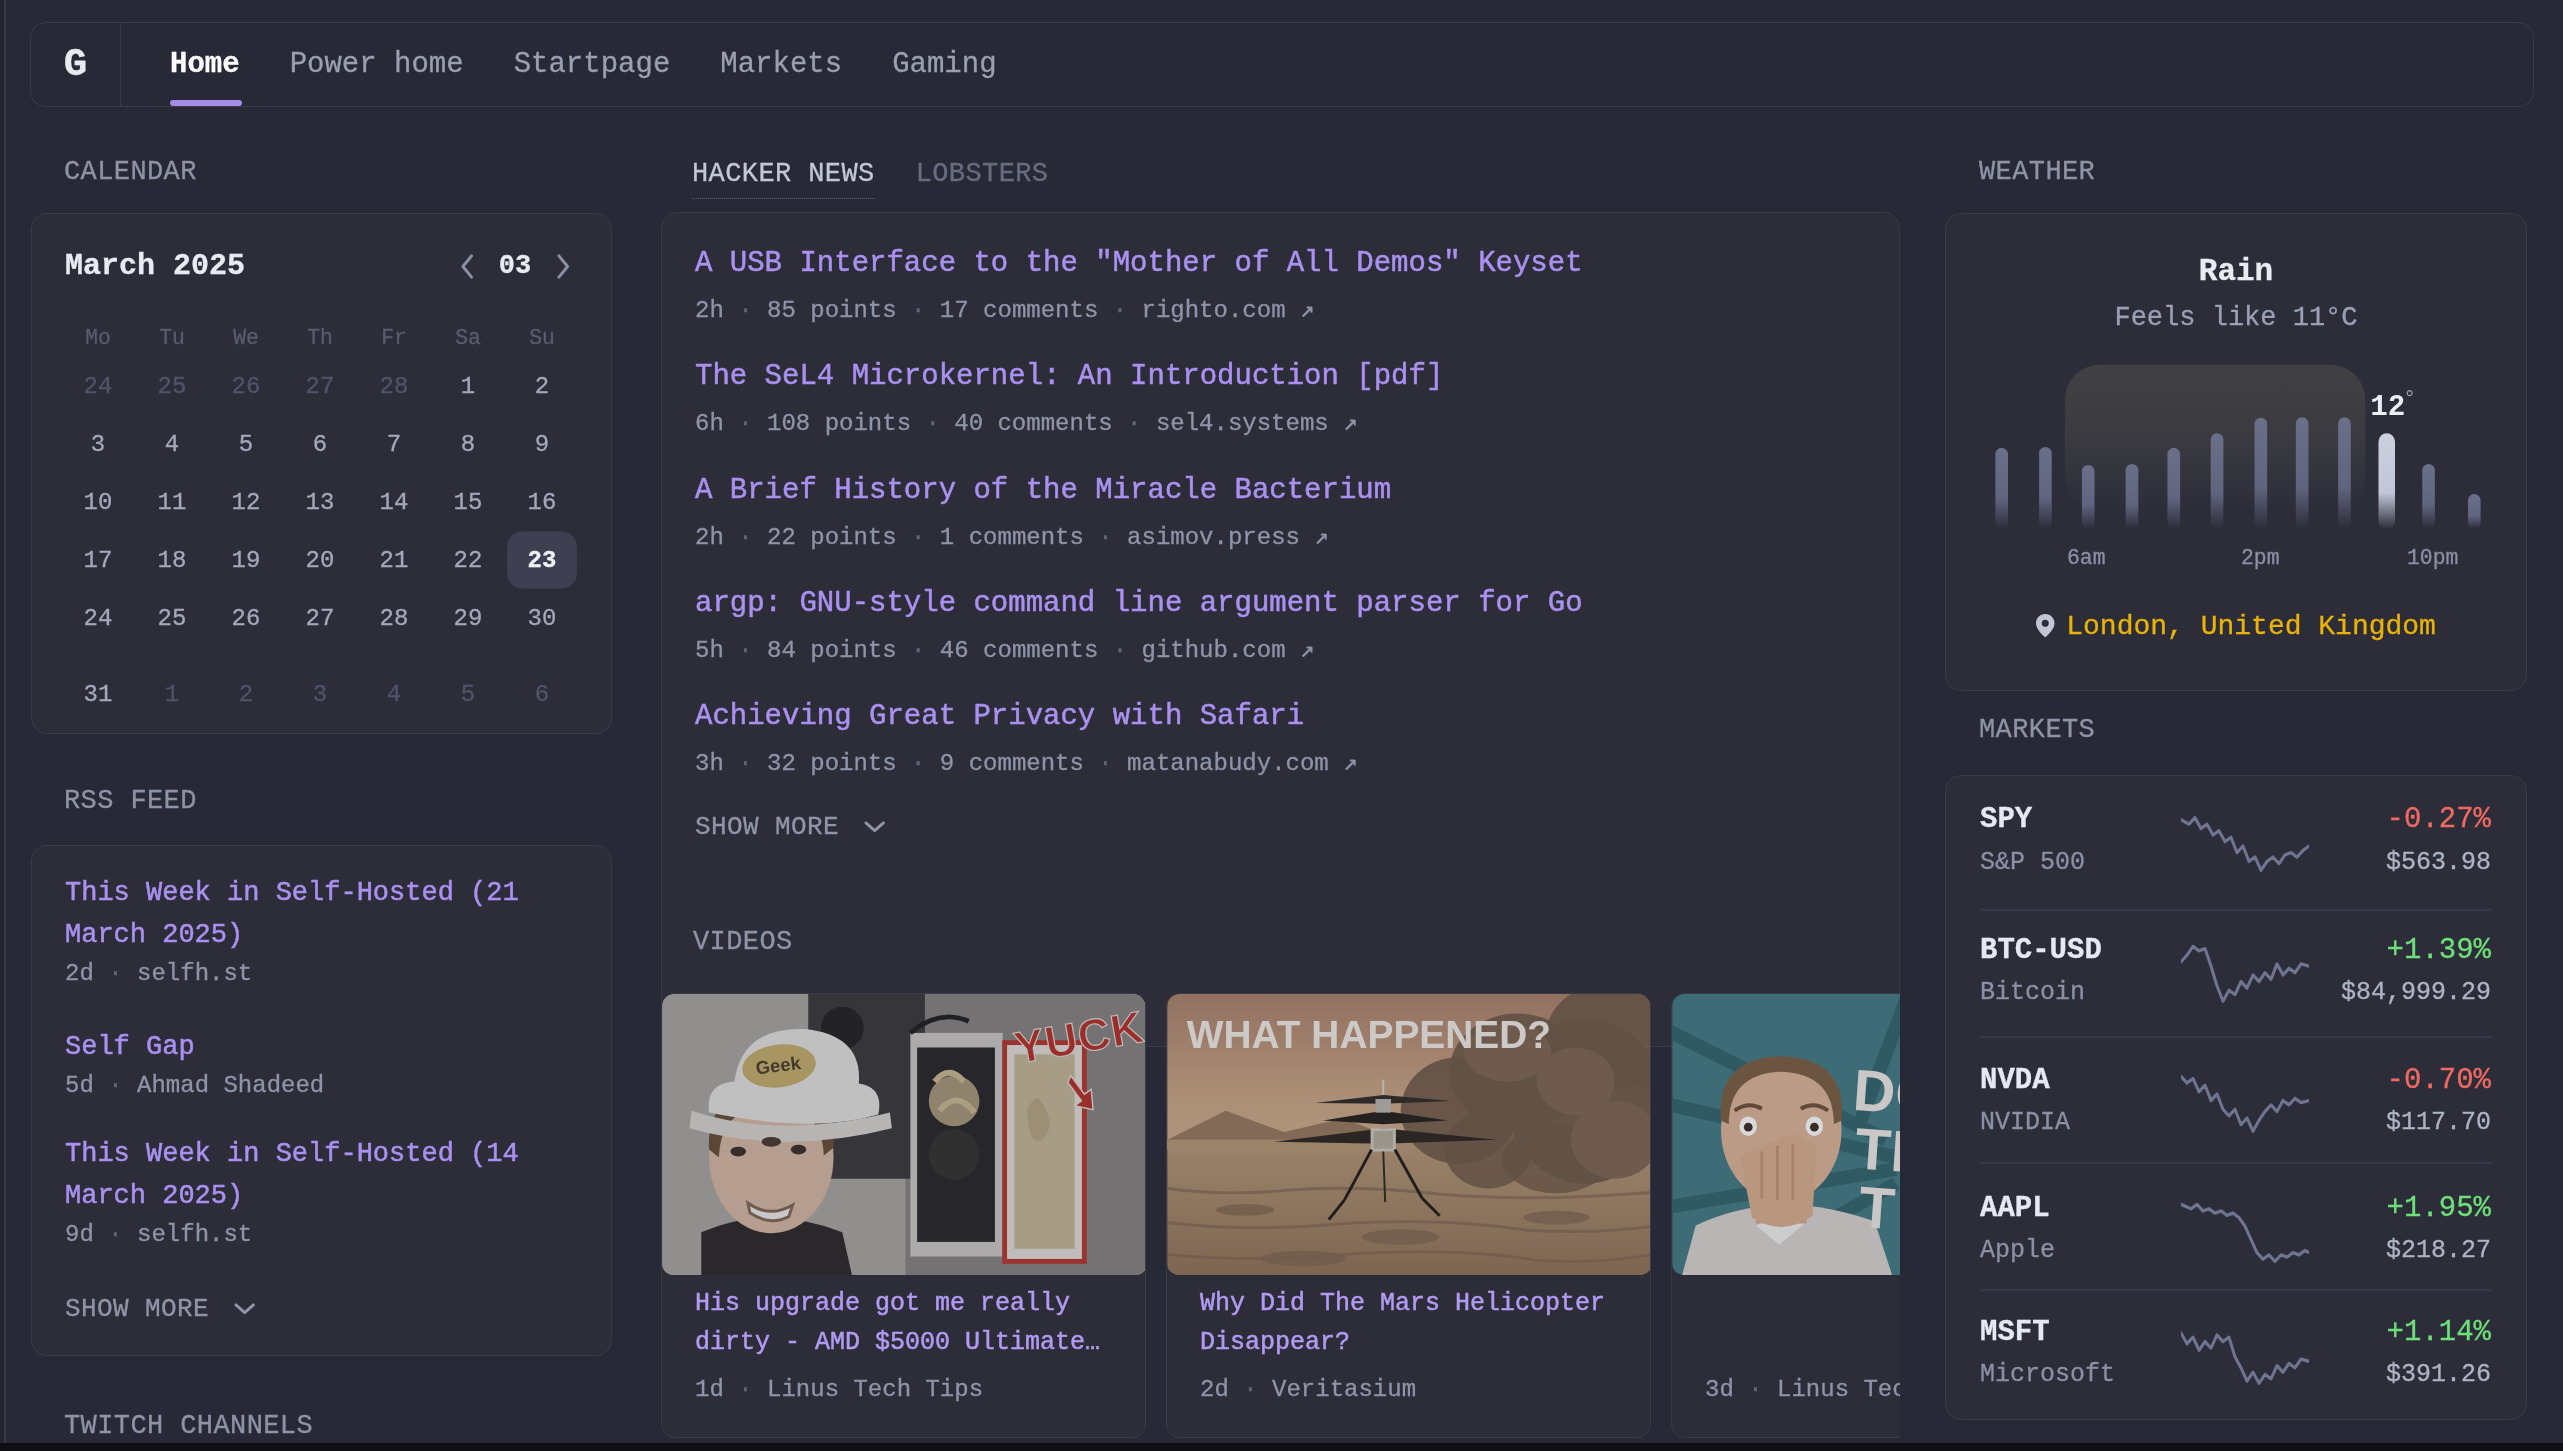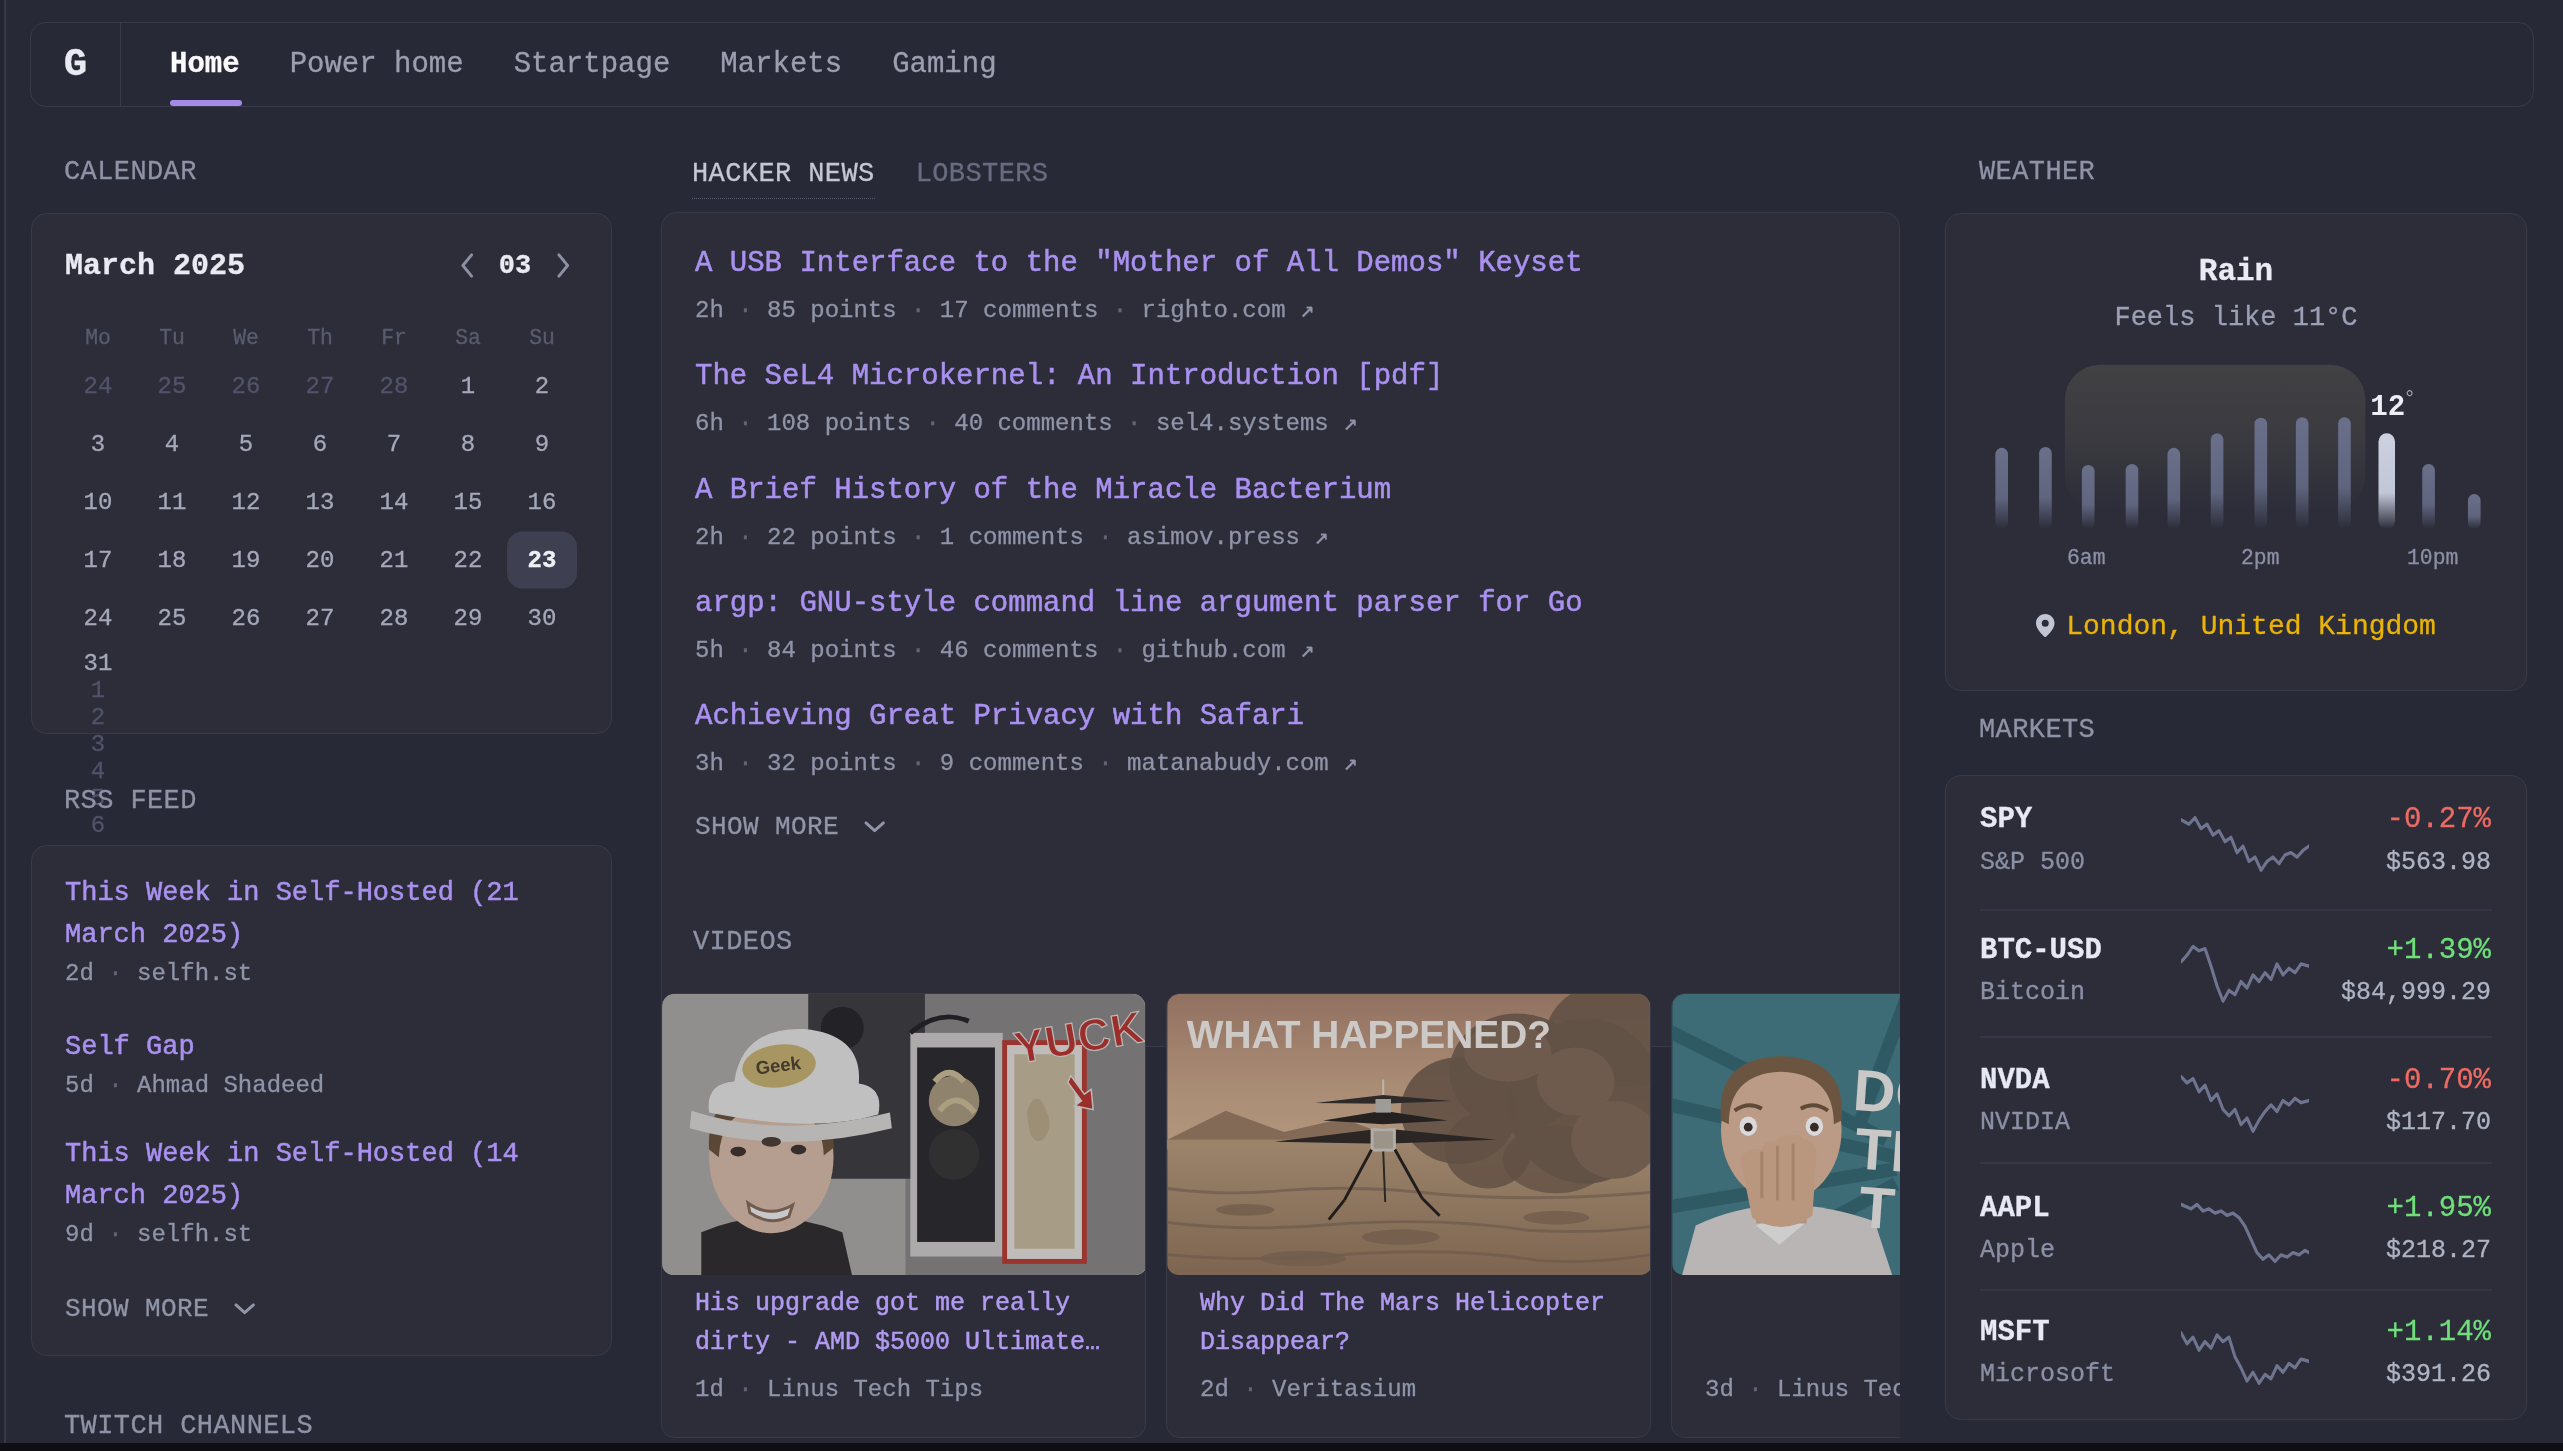--- a/index.html
+++ b/index.html
@@ -15,21 +15,21 @@
   
   .nav { position:absolute; left:30px; top:22.4px; width:2504px; height:85px; border:1.9px solid #393b49; border-radius:15.6px; }
   .nav .logo { position:absolute; left:0; top:0; width:90px; height:100%; border-right:1.9px solid #393b49; display:flex; align-items:center; justify-content:center; color:#e9eaf2; font-size:39px; font-weight:700; }
   .nav .items { position:absolute; left:139px; top:0; height:100%; display:flex; gap:50px; align-items:center; font-size:29px; color:#9b9fb0; }
   .nav .it-home { color:#fbfbfe; font-weight:700; position:relative; }
   .nav .underline { position:absolute; left:139px; bottom:0; width:72px; height:6.8px; background:#a48be8; border-radius:3.9px; }
 
   
   .cal-card { left:31px; top:213px; width:581px; height:521px; }
   .cal-head { position:absolute; left:33px; top:35px; font-size:30px; font-weight:700; color:#e9eaf2; }
-  .cal-nav { position:absolute; right:39px; top:37px; display:flex; align-items:flex-start; gap:23.4px; }
+  .cal-nav { position:absolute; right:39px; top:37px; display:flex; align-items:flex-end; gap:23.4px; }
   .cal-mon { font-size:27px; font-weight:700; color:#e9eaf2; }
   .cal-grid { position:absolute; left:29px; top:114px; width:519px; }
   .cal-row { display:flex; }
   .cal-cell { width:74px; text-align:center; }
   .wd { font-size:21.4px; color:#585c6f; }
   .day { font-size:24px; color:#a4a8ba; }
   .day.dim { color:#50536a; }
   .day.sel { position:relative; color:#f0f1f7; font-weight:700; }
   .day.sel { z-index:0; } .day.sel .pill { position:absolute; left:50%; top:50%; transform:translate(-50%,-50%); width:70px; height:57px; background:#3e4052; border-radius:15.6px; z-index:-1; }
 
@@ -149,21 +149,21 @@
     </div>
     <div class="cal-row" style="height:58px; align-items:center;">
       <div class="cal-cell day">24</div>
         <div class="cal-cell day">25</div>
         <div class="cal-cell day">26</div>
         <div class="cal-cell day">27</div>
         <div class="cal-cell day">28</div>
         <div class="cal-cell day">29</div>
         <div class="cal-cell day">30</div>
     </div>
-    <div class="cal-row" style="height:58px; align-items:flex-start; margin-top:2.9px;flex-direction:column;">
+    <div class="cal-row" style="height:58px; align-items:flex-end; margin-top:2.9px;">
       <div class="cal-cell day">31</div>
         <div class="cal-cell day dim">1</div>
         <div class="cal-cell day dim">2</div>
         <div class="cal-cell day dim">3</div>
         <div class="cal-cell day dim">4</div>
         <div class="cal-cell day dim">5</div>
         <div class="cal-cell day dim">6</div>
     </div>
   </div>
 </div>

